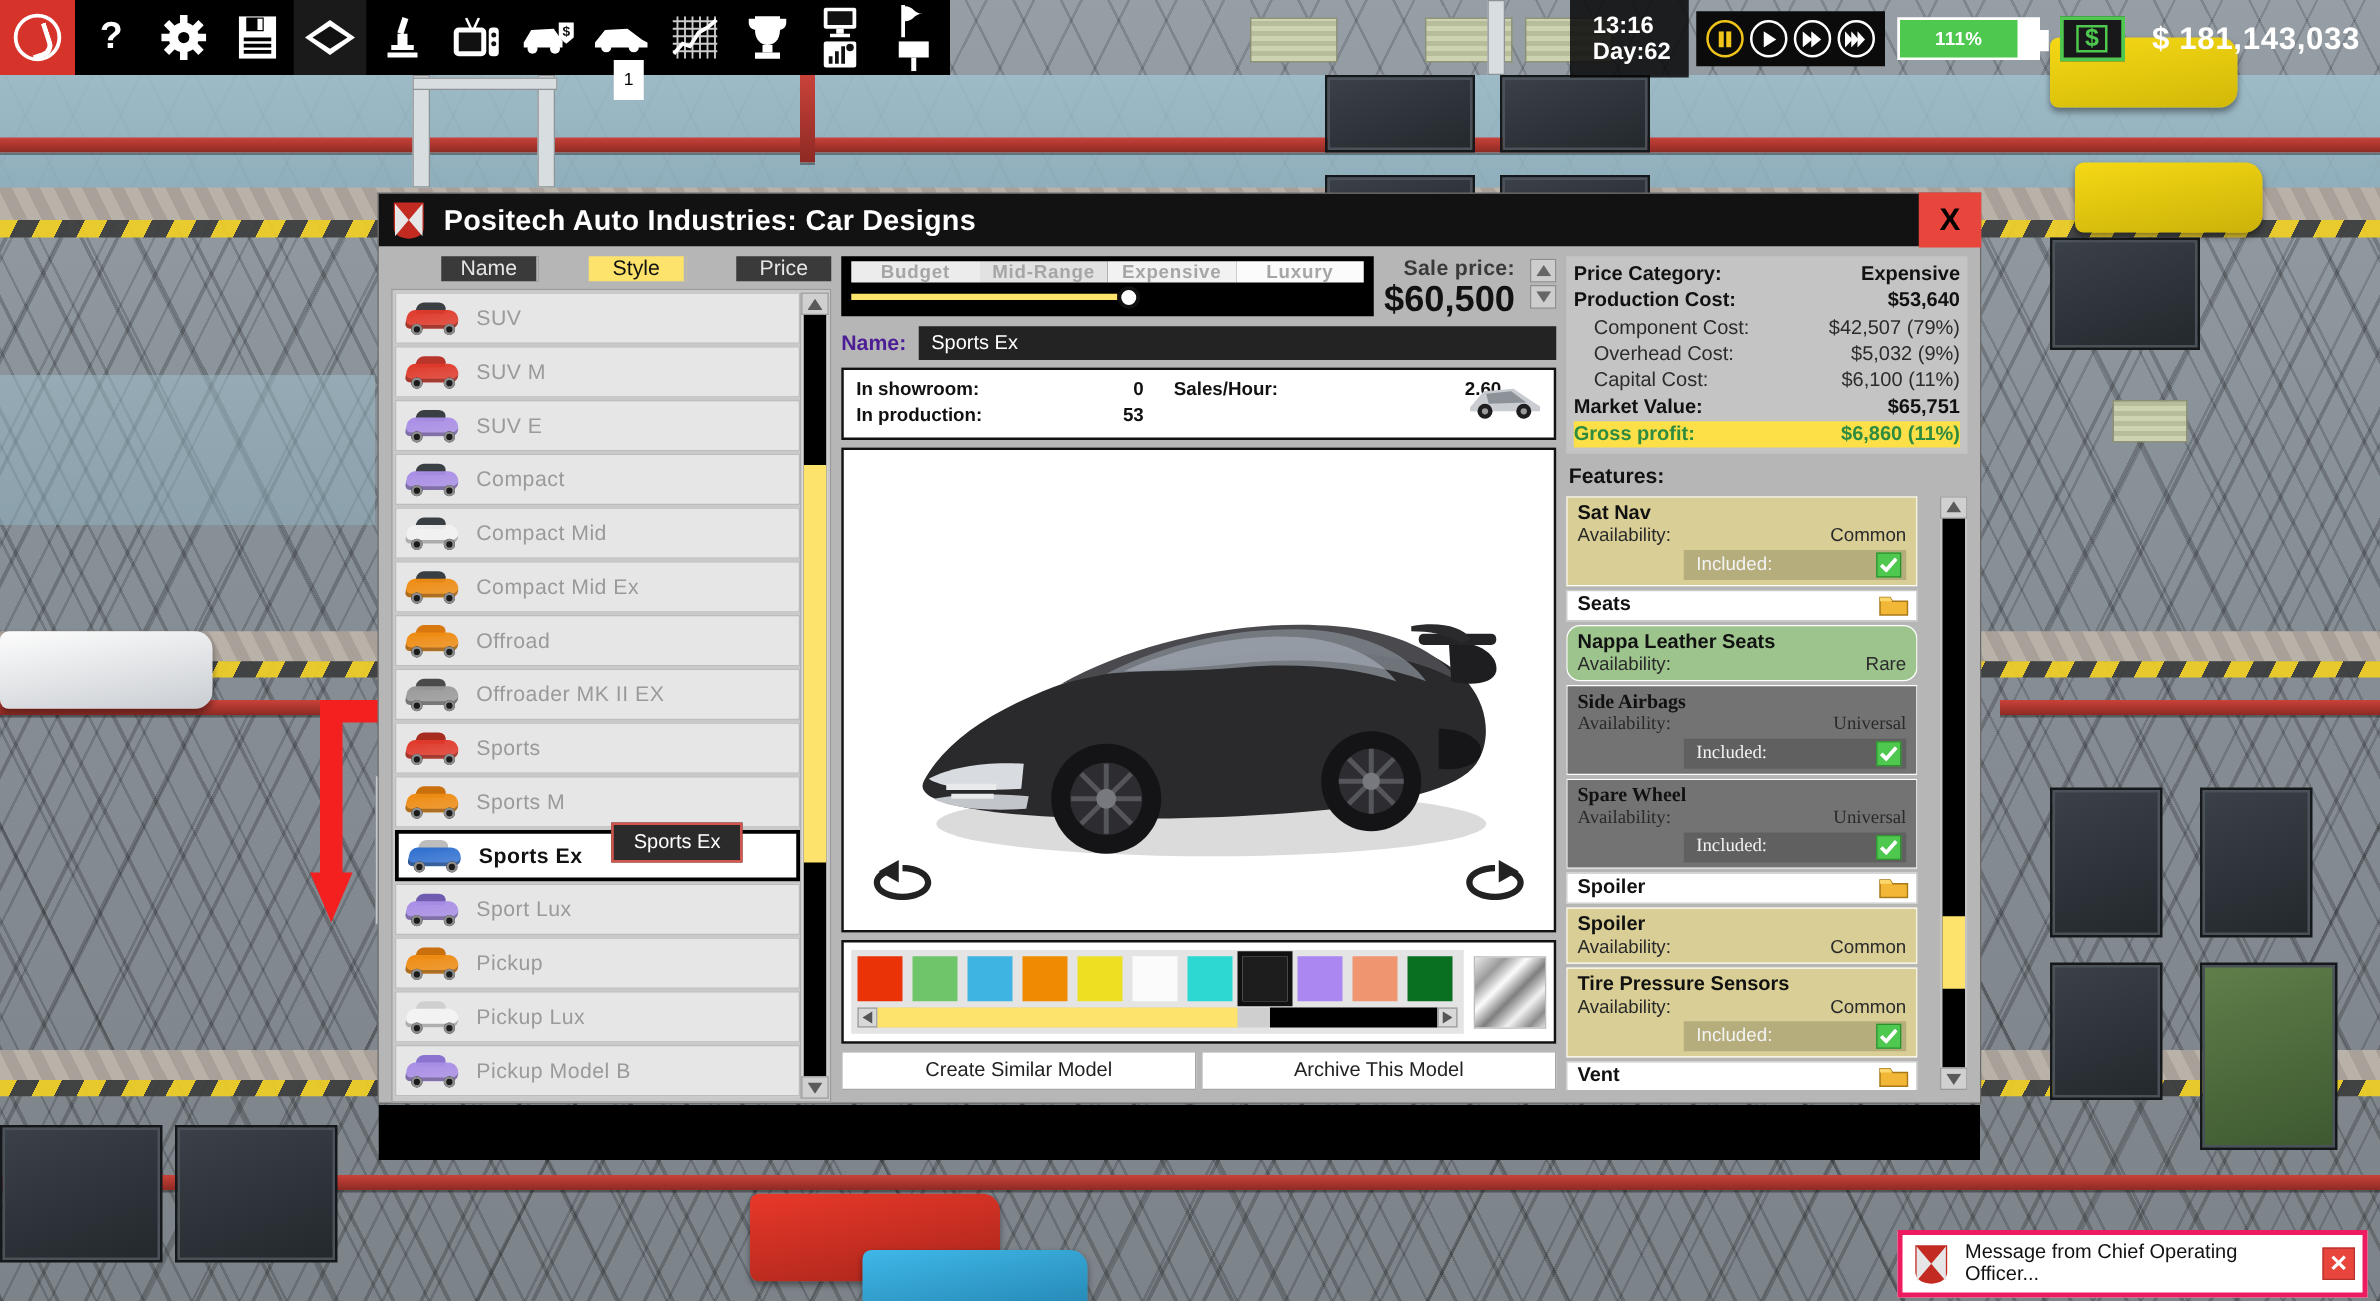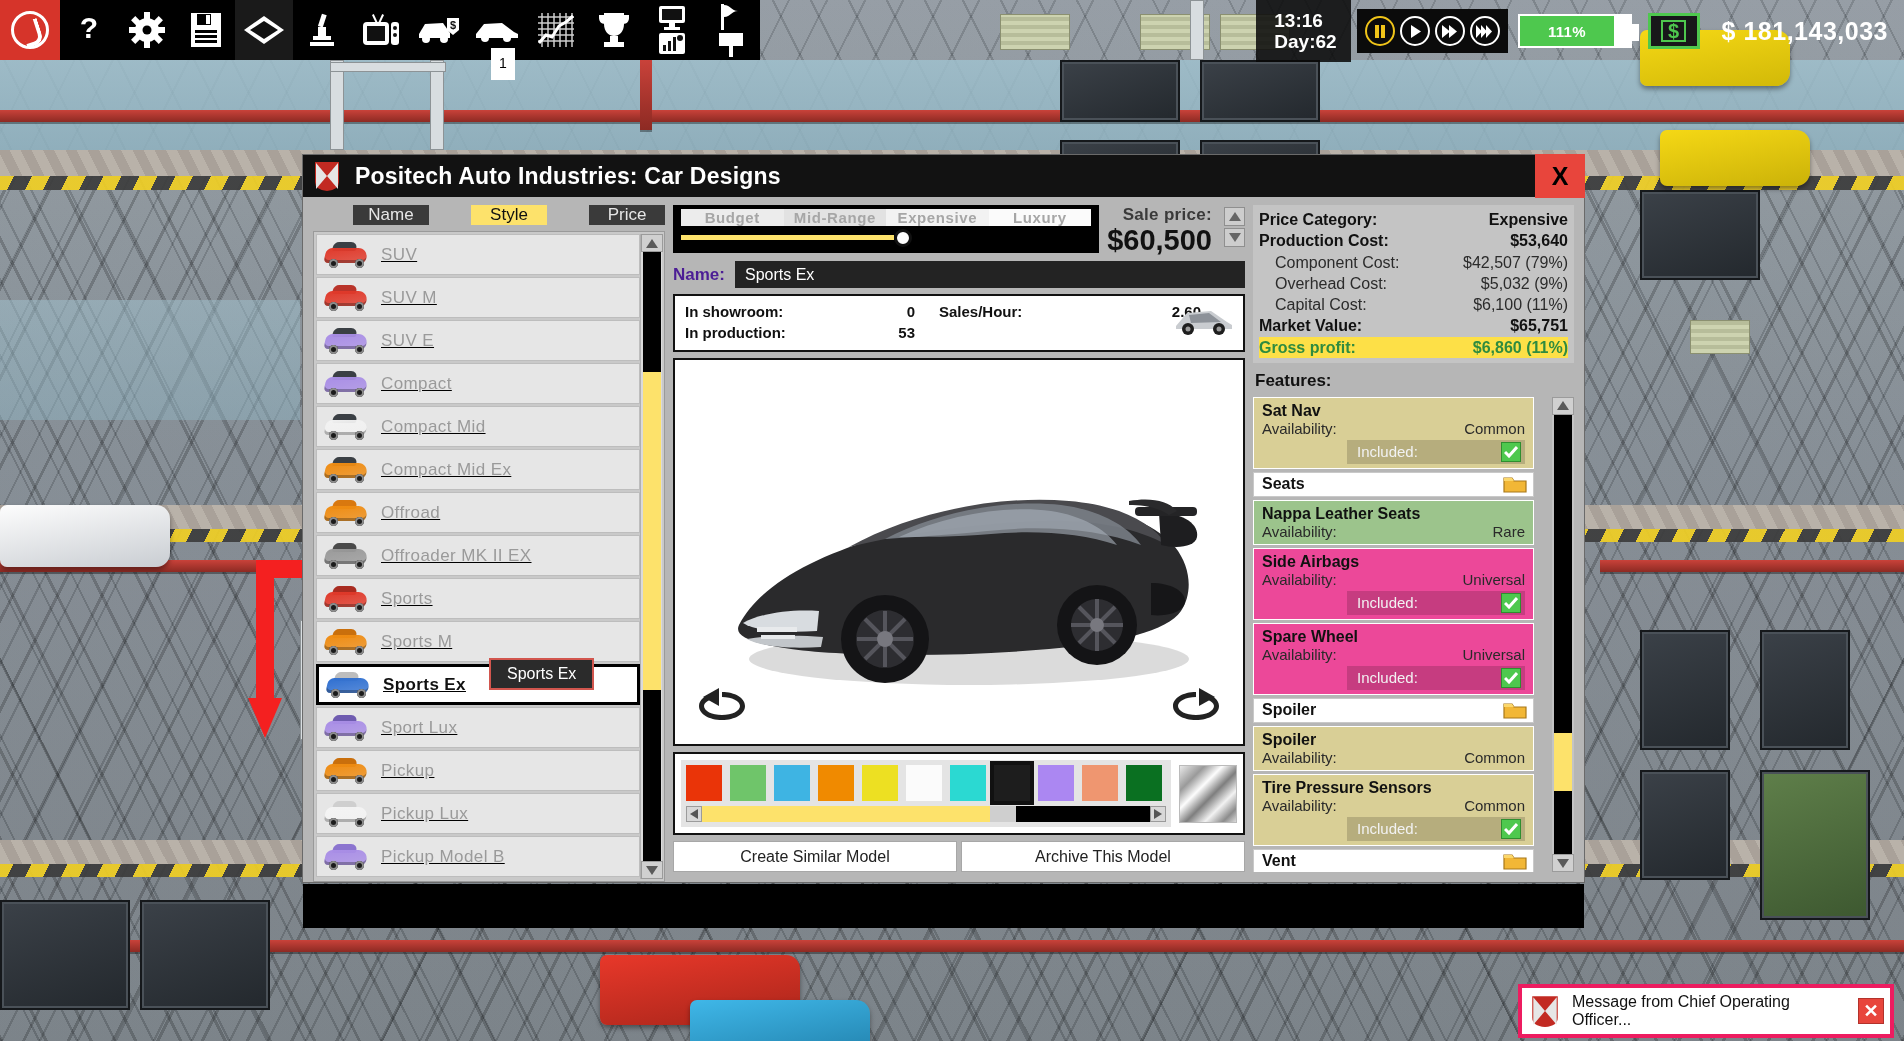--- a/index.html
+++ b/index.html
@@ -163,21 +163,20 @@
     flex:1; background:#3a3a3a; color:#e6e6e6; font-size:17px;
     display:flex;align-items:center;justify-content:center; cursor:pointer;
     border-right:2px solid #b6b6b6;
     margin-left:40px;
   }
   .tab:last-child{border-right:none;}
   .tab.active { background:#fde26b; color:#111; }
   #model-list-wrap {
     flex:1; display:flex; background:#c9c9c9; padding:2px;
     border:1px solid #9a9a9a;
-    text-decoration:underline;
   }
   #model-list { flex:1; overflow:hidden; position:relative; }
   .model-row {
     height:41px; margin-bottom:2px; background:#e6e6e6;
     border:1px solid #bdbdbd; display:flex; align-items:center;
     padding-left:4px; gap:10px; cursor:pointer; position:relative;
   }
   .model-row .label { color:#9a9a9a; font-size:17px; letter-spacing:.4px; }
   .model-row.selected { background:#fff; border:3px solid #000; }
   .model-row.selected .label { color:#111; font-weight:bold; }
@@ -313,22 +312,22 @@
     background:#fff; border:1px solid #c9c9c9; height:25px;
     display:flex; align-items:center; justify-content:space-between;
     padding:0 6px 0 8px; flex:0 0 auto;
   }
   .feat-group .gname{ font-size:16px;font-weight:bold;color:#111;text-align:center; }
   .folder-ico { width:24px;height:18px; }
   .feat-card {
     border:1px solid #fff; padding:4px 8px 4px 8px; position:relative; flex:0 0 auto;
   }
   .feat-card.khaki { background:#d9cf96; }
-  .feat-card.green { background:#9cc48c; }
-  .feat-card.pink  { background:#ec4899; }
+  .feat-card.green { background:#9cc48c;border-radius:11px; }
+  .feat-card.pink  { background:#737373;font-family:Liberation Serif, serif; }
   .feat-card .fname{ font-size:16px;font-weight:bold;color:#111; }
   .feat-card .avail{ display:flex; justify-content:space-between; font-size:15px; color:#2a2a2a; }
   .inc-row {
     margin:3px 0 0 auto; width:178px; height:24px;
     background:rgba(0,0,0,.16); display:flex; align-items:center;
     justify-content:space-between; padding:0 4px 0 10px;
   }
   .inc-row .t{ font-size:15px; color:#f2f2f2; }
   .chk { width:20px;height:20px;background:#4ec84e;border:1px solid #2f8f2f;
          display:flex;align-items:center;justify-content:center; cursor:pointer; }

